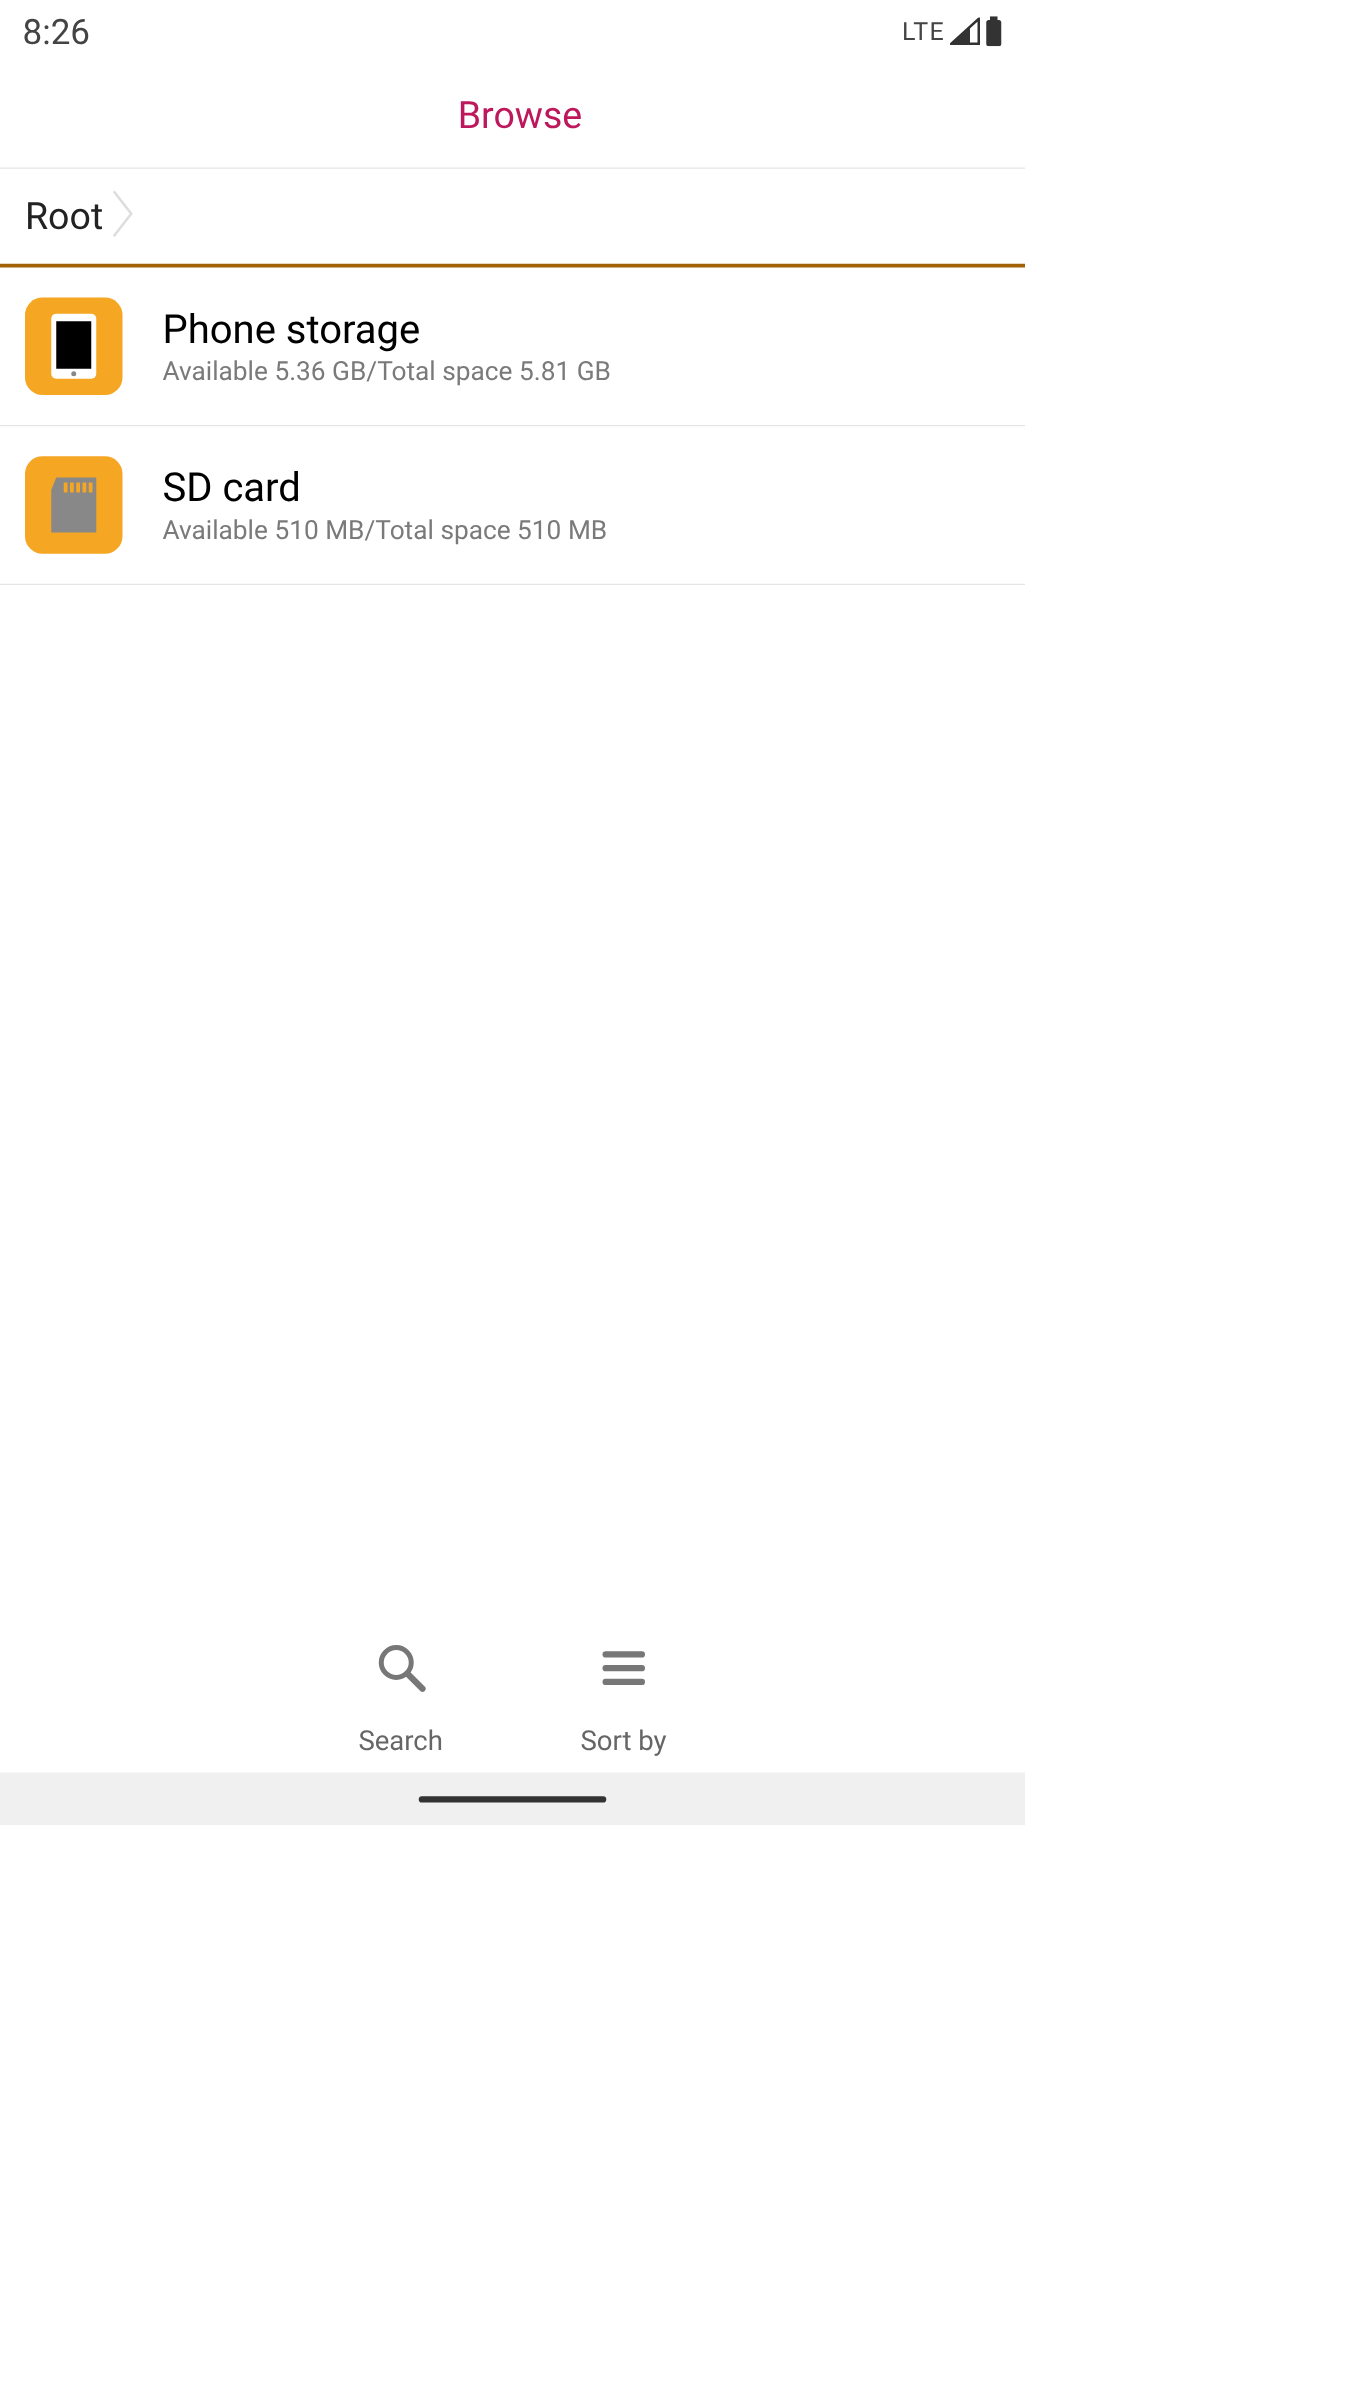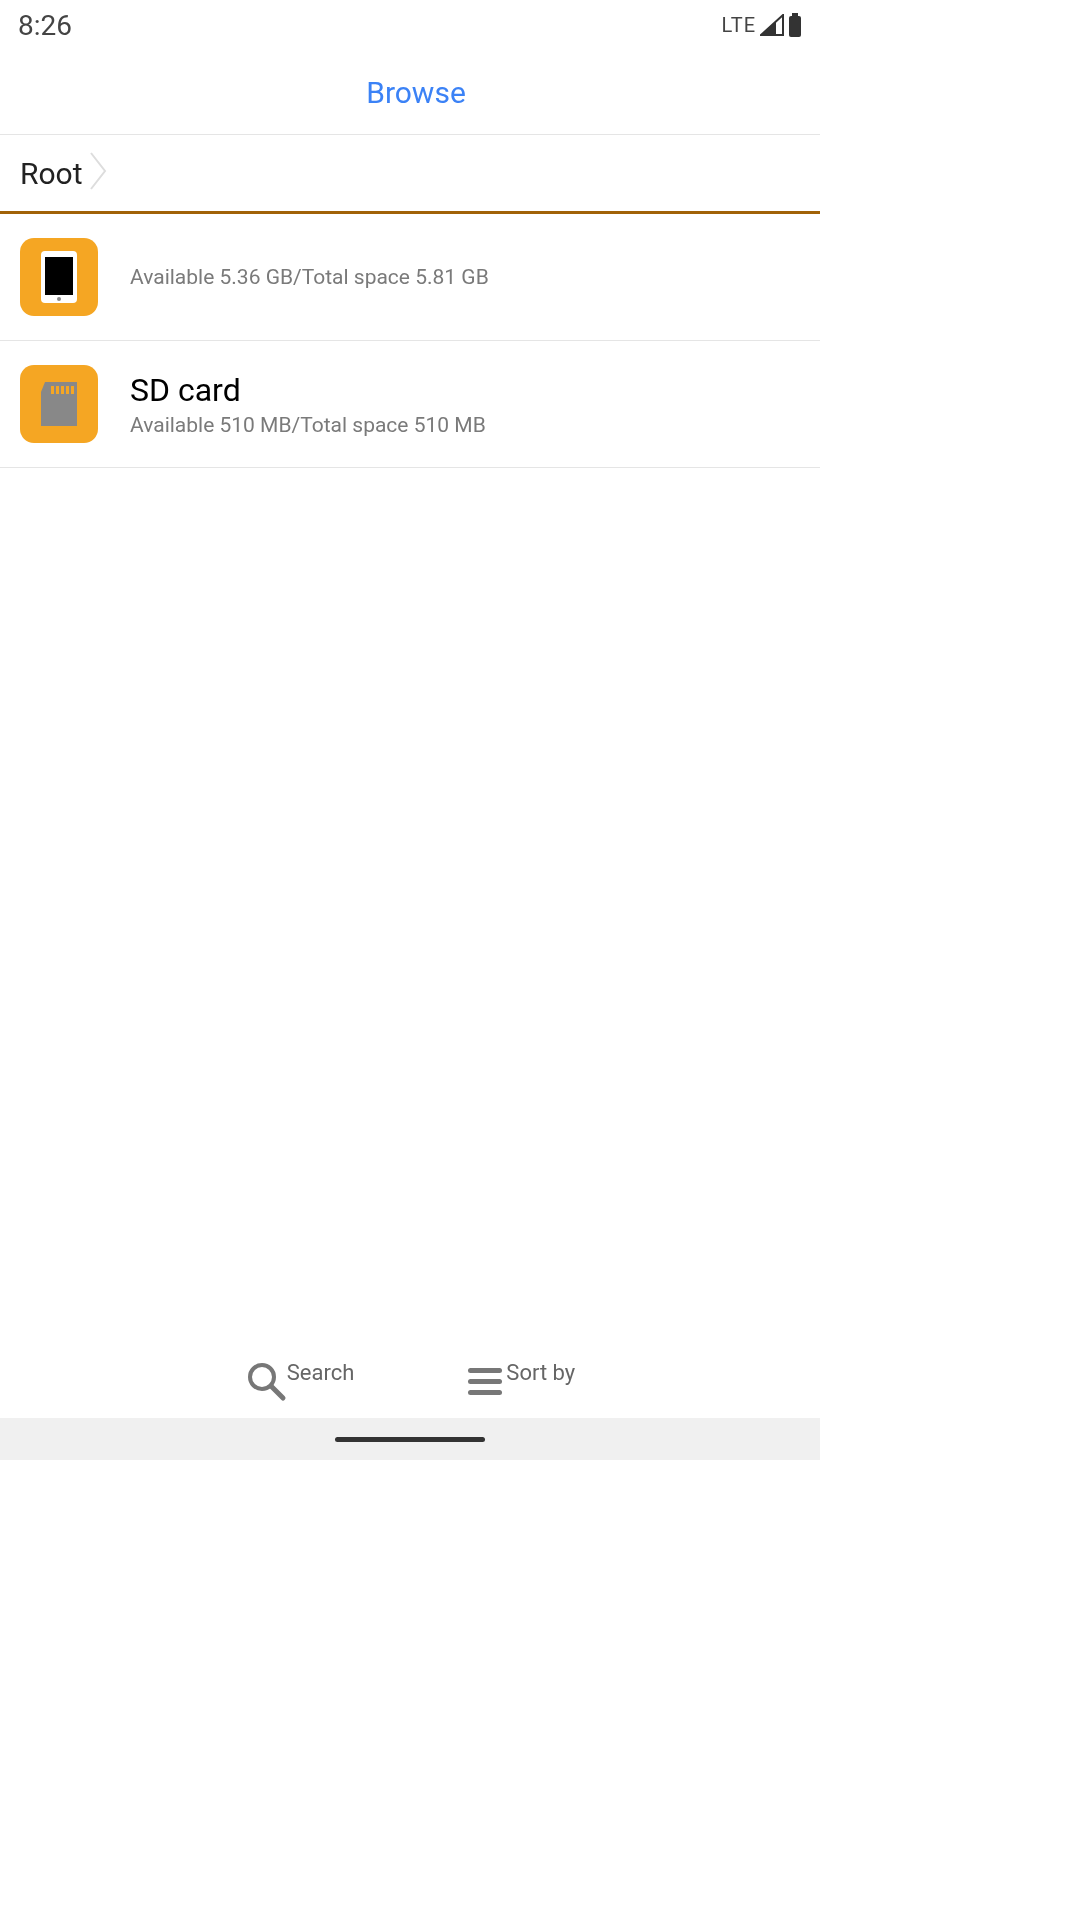--- a/index.html
+++ b/index.html
@@ -52,21 +52,21 @@
       border-bottom: 1px solid #e5e5e5;
     }
     .tab {
       flex: 1;
       display: flex;
       align-items: center;
       justify-content: center;
       font-size: 30px;
     }
     .tab-inactive {
-      color: #3b82f6;
+      color: #be185d;
       padding-left: 12px;
     }
     .tab-active {
       color: #1db89f;
     }
     
     
     .breadcrumb {
       padding: 16px 20px;
       border-bottom: 3px solid #a16207;
@@ -125,23 +125,23 @@
     
     .bottom-bar {
       display: flex;
       justify-content: center;
       align-items: center;
       gap: 110px;
       padding: 24px 0 12px 0;
     }
     .bottom-item {
       display: flex;
-      flex-direction: row;
-      align-items: flex-start;
-      gap: 0;
+      flex-direction: column;
+      align-items: center;
+      gap: 22px;
     }
     .bottom-label {
       font-size: 22px;
       color: #666;
     }
     
     
     .nav-indicator-bg {
       height: 42px;
       background: #f0f0f0;
@@ -197,20 +197,21 @@
 
   <div class="storage-item">
     <div class="storage-icon icon-orange">
       <svg width="40" height="56" viewBox="0 0 40 56">
         <rect x="2" y="2" width="36" height="52" rx="4" fill="#fff"></rect>
         <rect x="6" y="8" width="28" height="38" fill="#000"></rect>
         <circle cx="20" cy="50" r="2" fill="#888"></circle>
       </svg>
     </div>
     <div class="storage-text">
+      <span class="storage-title">Phone storage</span>
       <span class="storage-subtitle">Available 5.36 GB/Total space 5.81 GB</span>
     </div>
   </div>
 
   <div class="storage-item">
     <div class="storage-icon icon-orange">
       <svg width="44" height="52" viewBox="0 0 44 52">
         <path d="M 8 4 L 40 4 L 40 48 L 4 48 L 4 14 Z" fill="#888"></path>
         <rect x="14" y="8" width="3" height="8" fill="#f5a623"></rect>
         <rect x="19" y="8" width="3" height="8" fill="#f5a623"></rect>

